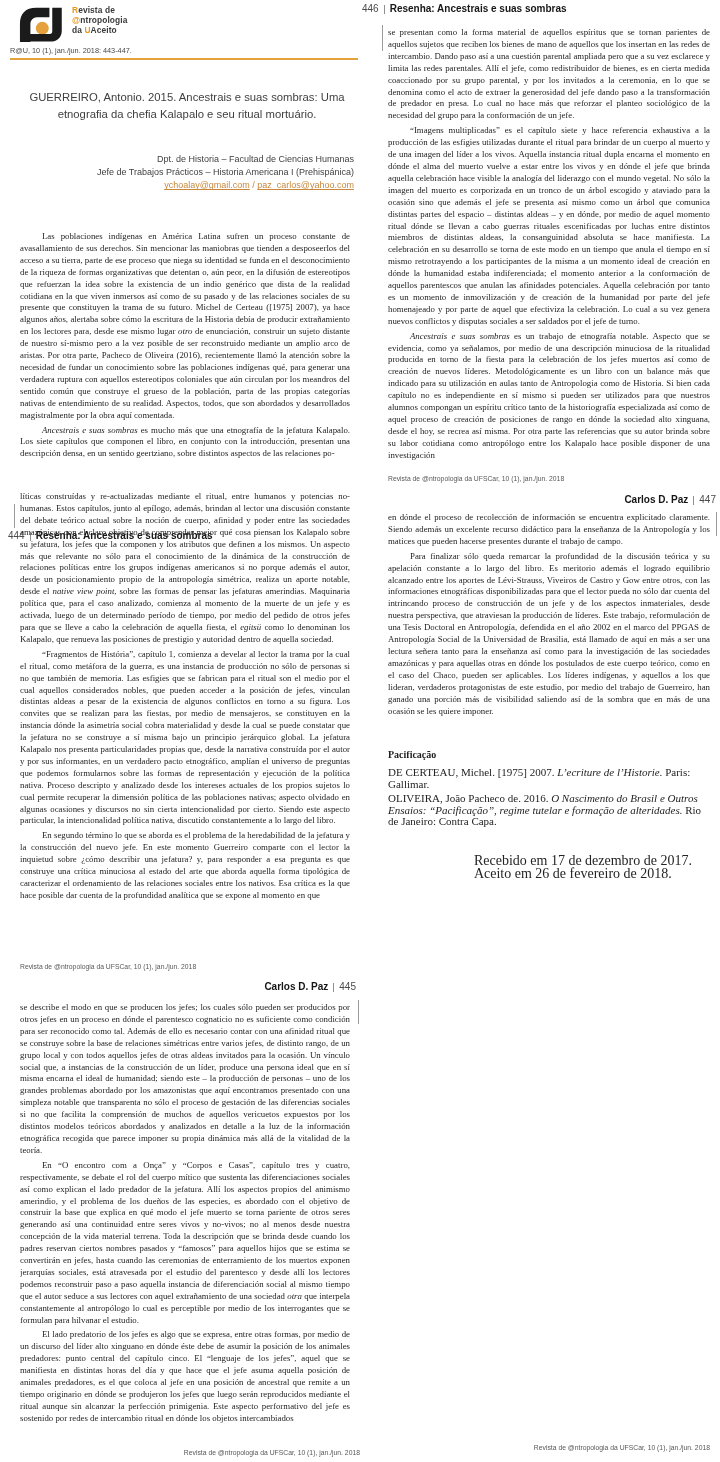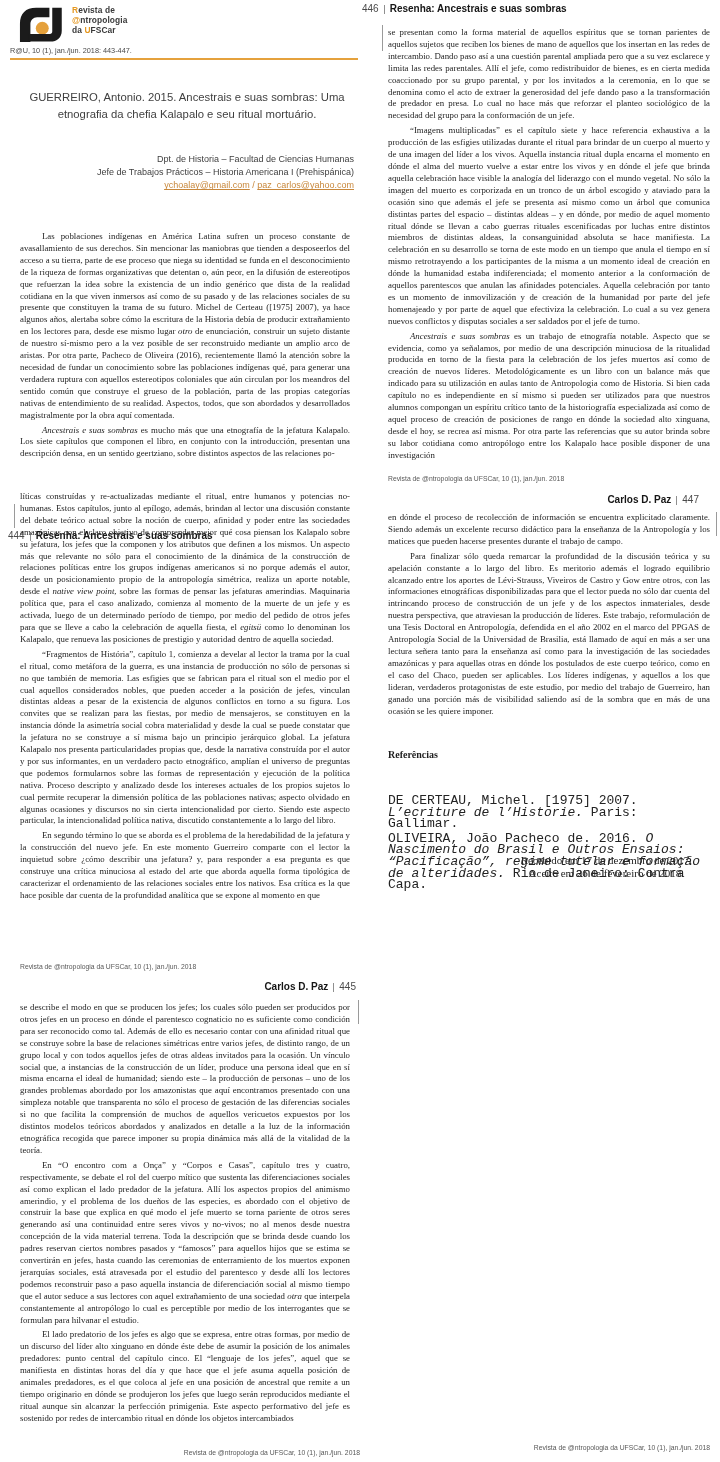--- a/index.html
+++ b/index.html
@@ -25,39 +25,39 @@
   .it{font-style:italic;}
   
   .run-head{font-size:10px;color:#4a4a4a;white-space:nowrap;}
   .run-head b{color:#161616;}
   .hbar{display:inline-block;width:1px;height:9px;background:#8f8f8f;margin:0 5px -1.5px 5px;}
   .foot{font-size:6.8px;color:#585858;white-space:nowrap;}
   .tick{width:1px;background:#9a9a9a;}
   
   .refs-heading{font-family:"Liberation Serif","DejaVu Serif",serif;font-weight:700;
                 font-size:10px;color:#1e1e1e;}
-  .refs{font-family:Liberation Mono, monospace;font-size:13px;line-height:11.6px;margin-top:28px;}
+  .refs{font-family:Liberation Serif, serif;font-size:11px;line-height:11.6px;}
   .refs p{margin:0 0 3px 0;text-indent:0;text-align:left;}
-  .dates{font-family:"Liberation Serif","DejaVu Serif",serif;font-size:11px;
-         line-height:13px;text-align:center;color:#242424;}
+  .dates{font-family:"Liberation Serif","DejaVu Serif",serif;font-size:14px;
+         line-height:13px;text-align:left;color:#242424;}
 </style>
 </head>
 <body>
 
 <div class="abs" style="left:10px;top:5px;width:350px;">
   <div style="display:flex;align-items:flex-start;">
     <svg width="56" height="38" viewBox="0 0 58 40" aria-hidden="true">
       <path d="M10 39 V20 C10 9 16 3 27 3 H41 V13 H28 C24 13 21 16.5 21 20 V39 Z" fill="#1b1b1b"></path>
       <circle cx="33.5" cy="24.5" r="6.8" fill="#E5A13C"></circle>
       <path d="M44 3 H54 V27 C54 34 49 38.5 42 38.5 H19 V30.5 H41.5 C43 30.5 44 29.5 44 28 Z" fill="#1b1b1b"></path>
     </svg>
     <div style="margin-left:6px;margin-top:1px;">
       <div class="logo-text"><span class="ac">R</span><span>evista de</span></div>
       <div class="logo-text"><span class="ac">@</span><span>ntropologia</span></div>
-      <div class="logo-text"><span>da </span><span class="ac">U</span><span>FSCar</span></div>
+      <div class="logo-text"><span>da </span><span class="ac">U</span><span>Aceito</span></div>
     </div>
   </div>
   <div class="issue-line" style="margin-top:3px;">R@U, 10 (1), jan./jun. 2018: 443-447.</div>
   <div class="rule" style="margin-top:3px;width:348px;"></div>
 </div>
 
 <div class="abs rev-title" style="left:20px;top:89px;width:334px;">
     <div>GUERREIRO, Antonio. 2015. Ancestrais e suas sombras: Uma</div>
     <div>etnografia da chefia Kalapalo e seu ritual mortuário.</div>
   </div>
@@ -109,31 +109,31 @@
 <div class="abs tick" style="left:382px;top:25px;height:26px;"></div>
 
 <div class="abs body-col cont" style="left:388px;top:27px;width:326px;max-height:444px;">
     <p><span>se presentan como la forma material de aquellos espíritus que se tornan parientes de aquellos sujetos que reciben los bienes de mano de aquellos que los insertan en las redes de intercambio. Dando paso así a una cuestión parental ampliada pero que a su vez esclarece y limita las redes parentales. Allí el jefe, como redistribuidor de bienes, es en cierta medida coaccionado por su grupo parental, y por los invitados a la ceremonia, en lo que se denomina como el acto de extraer la generosidad del jefe dando paso a la transformación de predador en presa. Lo cual no hace más que reforzar el planteo sociológico de la necesidad del grupo para la conformación de un jefe.</span></p>
     <p><span>“Imagens multiplicadas” es el capítulo siete y hace referencia exhaustiva a la producción de las esfigies utilizadas durante el ritual para brindar de un cuerpo al muerto y de una imagen del líder a los vivos. Aquella instancia ritual dupla encarna el momento en dónde el alma del muerto vuelve a estar entre los vivos y en dónde el jefe que brinda aquella celebración hace visible la analogía del liderazgo con el mundo vegetal. No sólo la imagen del muerto es corporizada en un tronco de un árbol escogido y ataviado para la ocasión sino que además el jefe se presenta así mismo como un árbol que comunica distintas partes del espacio – distintas aldeas – y en dónde, por medio de aquel momento ritual dónde se llevan a cabo guerras rituales escenificadas por luchas entre distintos miembros de distintas aldeas, la consanguinidad absoluta se hace manifiesta. La celebración en su desarrollo se torna de este modo en un tiempo que anula el tiempo en sí mismo retrotrayendo a los participantes de la misma a un momento ideal de creación en dónde la humanidad estaba indiferenciada; el momento anterior a la conformación de aquellos parentescos que anulan las afinidades potenciales. Aquella celebración por tanto es un momento de inmovilización y de creación de la humanidad por parte del jefe homenajeado y por parte de aquel que efectiviza la celebración. Lo cual a su vez genera nuevos conflictos y disputas sociales a ser saldados por el jefe de turno.</span></p>
     <p><span class="it">Ancestrais e suas sombras</span><span> es un trabajo de etnografía notable. Aspecto que se evidencia, como ya señalamos, por medio de una descripción minuciosa de la ritualidad producida en torno de la fiesta para la celebración de los jefes muertos así como de creación de nuevos líderes. Metodológicamente es un libro con un balance más que indicado para su utilización en aulas tanto de Antropologia como de Historia. Si bien cada capítulo no es independiente en sí mismo si pueden ser utilizados para que nuestros alumnos compongan un espíritu crítico tanto de la historiografía especializada así como de aquel proceso de creación de posiciones de rango en dónde la sociedad alto xinguana, desde el hoy, se recrea así misma. Por otra parte las referencias que su autor brinda sobre su labor cotidiana como antropólogo entre los Kalapalo hace posible disponer de una investigación</span></p>
   </div>
 
 <div class="abs foot" style="left:388px;top:475px;">Revista de @ntropologia da UFSCar, 10 (1), jan./jun. 2018</div>
 
-<div class="abs run-head" style="right:21px;top:494px;">
+<div class="abs run-head" style="right:4px;top:494px;">
   <b>Carlos D. Paz</b><span class="hbar"></span><span>447</span>
 </div>
 <div class="abs tick" style="left:716px;top:512px;height:24px;"></div>
 
 <div class="abs body-col cont" style="left:388px;top:512px;width:326px;max-height:236px;font-family:Liberation Serif, serif;">
     <p><span>en dónde el proceso de recolección de información se encuentra explicitado claramente. Siendo además un excelente recurso didáctico para la enseñanza de la Antropología y los matices que pueden hacerse presentes durante el trabajo de campo.</span></p>
     <p><span>Para finalizar sólo queda remarcar la profundidad de la discusión teórica y su apelación constante a lo largo del libro. Es meritorio además el logrado equilibrio alcanzado entre los aportes de Lévi-Strauss, Viveiros de Castro y Gow entre otros, con las informaciones etnográficas disponibilizadas para que el lector pueda no sólo dar cuenta del intrincando proceso de construcción de un jefe y de los aspectos inmateriales, desde nuestra perspectiva, que atraviesan la producción de líderes. Este trabajo, reformulación de una Tesis Doctoral en Antropología, defendida en el año 2002 en el marco del PPGAS de Antropología Social de la Universidad de Brasilia, está llamado de aquí en más a ser una lectura señera tanto para la enseñanza así como para la investigación de las sociedades amazónicas y para aquellas otras en dónde los postulados de este cuerpo teórico, como en el caso del Chaco, pueden ser aplicables. Los líderes indígenas, y aquellos a los que lideran, verdaderos protagonistas de este estudio, por medio del trabajo de Guerreiro, han ganado una porción más de visibilidad saliendo así de la sombra que en más de una ocasión se les quiere imponer.</span></p>
   </div>
 
-<div class="abs refs-heading" style="left:388px;top:749px;">Referências</div>
+<div class="abs refs-heading" style="left:388px;top:749px;">Pacificação</div>
 <div class="abs refs" style="left:388px;top:767px;width:326px;">
     <p><span>DE CERTEAU, Michel. [1975] 2007. </span><span class="it">L’ecriture de l’Historie.</span><span> Paris: Gallimar.</span></p>
     <p><span>OLIVEIRA, João Pacheco de. 2016. </span><span class="it">O Nascimento do Brasil e Outros Ensaios: “Pacificação”, regime tutelar e formação de alteridades.</span><span> Rio de Janeiro: Contra Capa.</span></p>
   </div>
 
 <div class="abs dates" style="right:28px;top:854px;">
   <div>Recebido em 17 de dezembro de 2017.</div>
   <div>Aceito em 26 de fevereiro de 2018.</div>
 </div>
 

